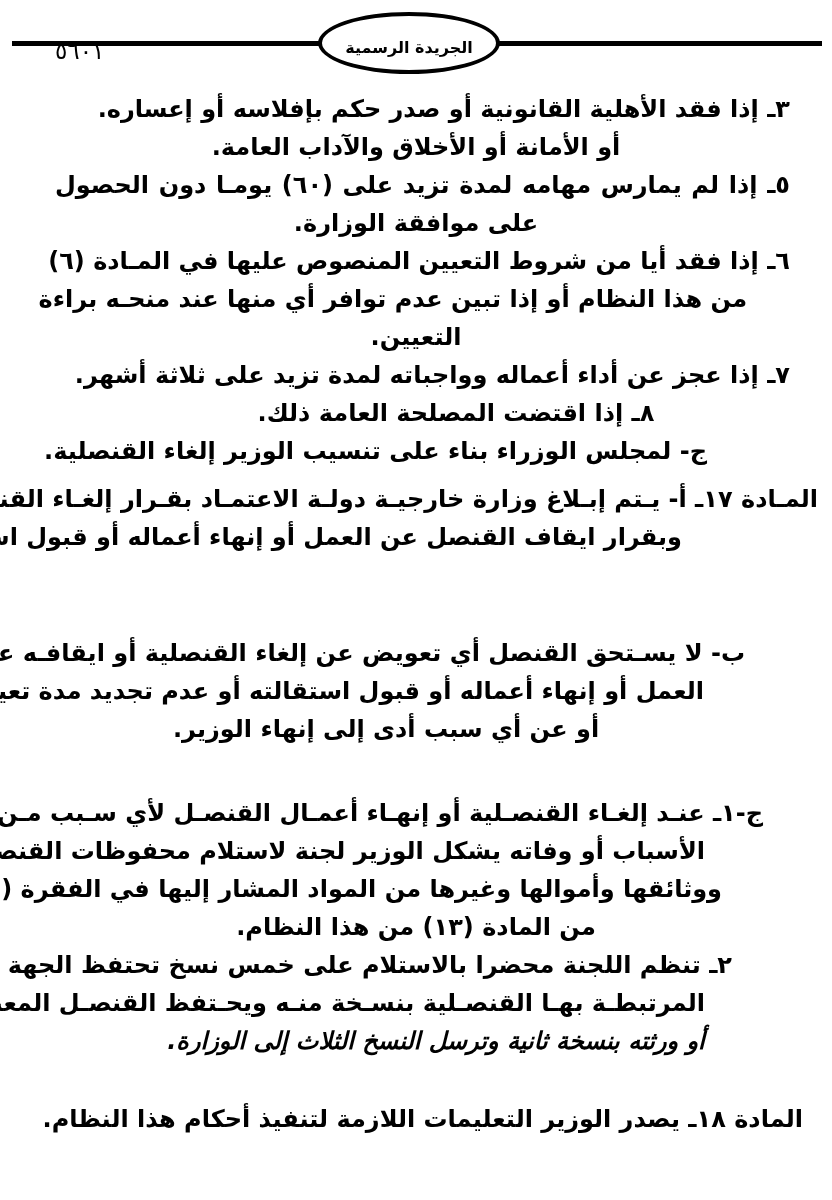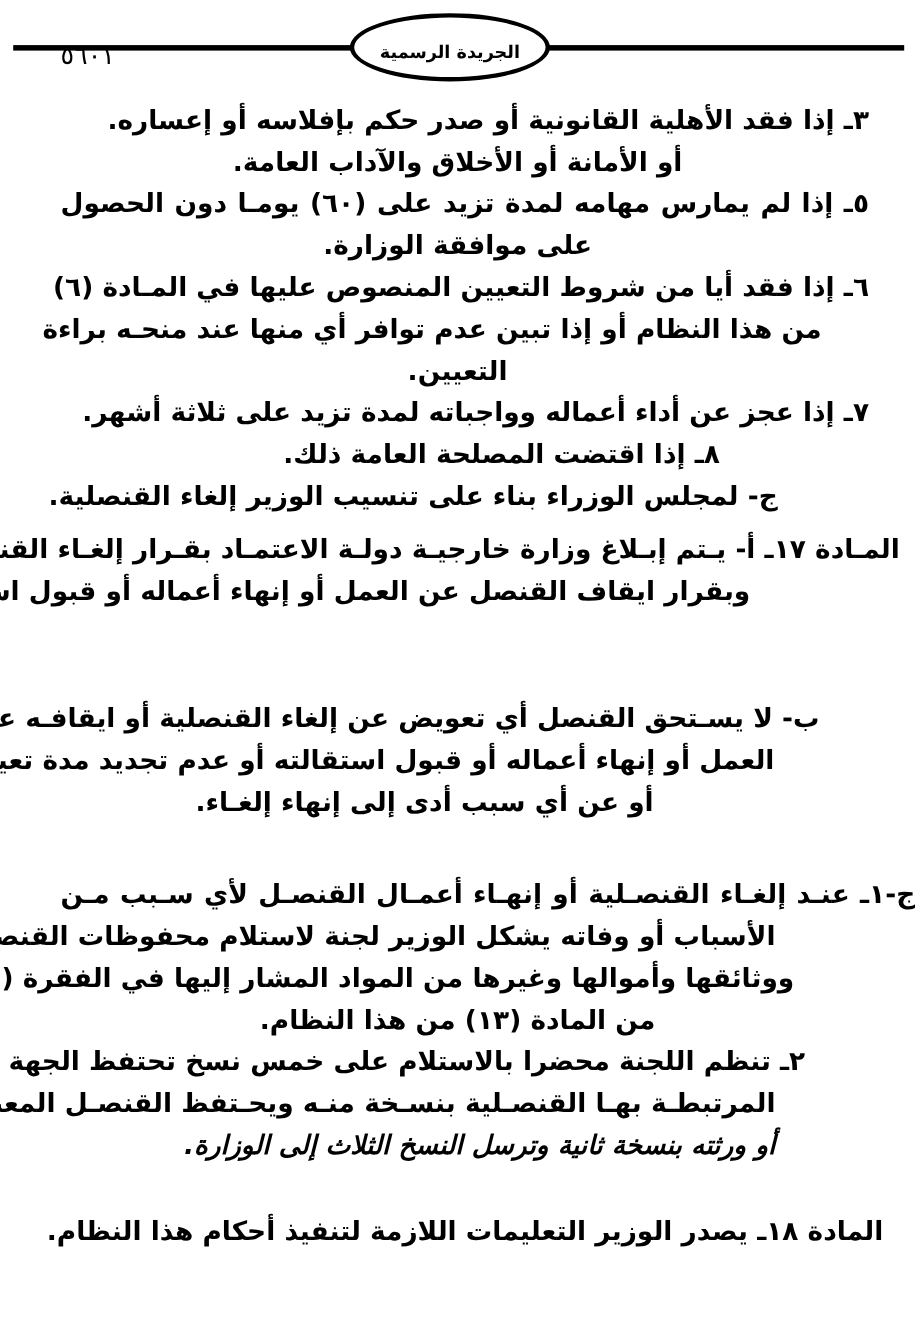--- a/index.html
+++ b/index.html
@@ -100,22 +100,22 @@
     <div class="line j" style="margin-right: 42px;">٦ـ إذا فقد أيا من شروط التعيين المنصوص عليها في المـادة (٦)</div>
     <div class="line j" style="margin-right: 85px;">من هذا النظام أو إذا تبين عدم توافر أي منها عند منحـه براءة</div>
     <div class="line c">التعيين.</div>
     <div class="line r" style="margin-right: 42px;">٧ـ إذا عجز عن أداء أعماله وواجباته لمدة تزيد على ثلاثة أشهر.</div>
     <div class="line c" style="padding-left: 80px;">٨ـ إذا اقتضت المصلحة العامة ذلك.</div>
     <div class="line r" style="margin-right: 125px;">ج- لمجلس الوزراء بناء على تنسيب الوزير إلغاء القنصلية.</div>
     <div class="line j" style="margin-right: 14px; margin-top: 10px;">المـادة ١٧ـ أ- يـتم إبـلاغ وزارة خارجيـة دولـة الاعتمـاد بقـرار إلغـاء القنصـلية</div>
     <div class="line r" style="margin-right: 150px;">وبقرار ايقاف القنصل عن العمل أو إنهاء أعماله أو قبول استقالته.</div>
     <div class="line j" style="margin-right: 87px; margin-top: 78px;">ب- لا يسـتحق القنصل أي تعويض عن إلغاء القنصلية أو ايقافـه عن</div>
     <div class="line j" style="margin-right: 128px;">العمل أو إنهاء أعماله أو قبول استقالته أو عدم تجديد مدة تعيينـه</div>
-    <div class="line c" style="padding-right: 60px;">أو عن أي سبب أدى إلى إنهاء إلغـاء.</div>
-    <div class="line j" style="margin-top: 46px;">ج-١ـ عنـد إلغـاء القنصـلية أو إنهـاء أعمـال القنصـل لأي سـبب مـن</div>
+    <div class="line c" style="padding-right: 60px;">أو عن أي سبب أدى إلى إنهاء الوزير.</div>
+    <div class="line j" style="margin-right: 69px; margin-top: 46px;">ج-١ـ عنـد إلغـاء القنصـلية أو إنهـاء أعمـال القنصـل لأي سـبب مـن</div>
     <div class="line j" style="margin-right: 127px;">الأسباب أو وفاته يشكل الوزير لجنة لاستلام محفوظات القنصلية</div>
     <div class="line j" style="margin-right: 110px;">ووثائقها وأموالها وغيرها من المواد المشار إليها في الفقرة (أ)</div>
     <div class="line c">من المادة (١٣) من هذا النظام.</div>
     <div class="line j" style="margin-right: 100px;">٢ـ تنظم اللجنة محضرا بالاستلام على خمس نسخ تحتفظ الجهة</div>
     <div class="line j" style="margin-right: 127px;">المرتبطـة بهـا القنصـلية بنسـخة منـه ويحـتفظ القنصـل المعنـي</div>
     <div class="line c" style="padding-left: 40px; font-style: italic;">أو ورثته بنسخة ثانية وترسل النسخ الثلاث إلى الوزارة.</div>
     <div class="line r" style="margin-right: 29px; margin-top: 40px;">المادة ١٨ـ يصدر الوزير التعليمات اللازمة لتنفيذ أحكام هذا النظام.</div>
   </main>
 
 </body></html>

